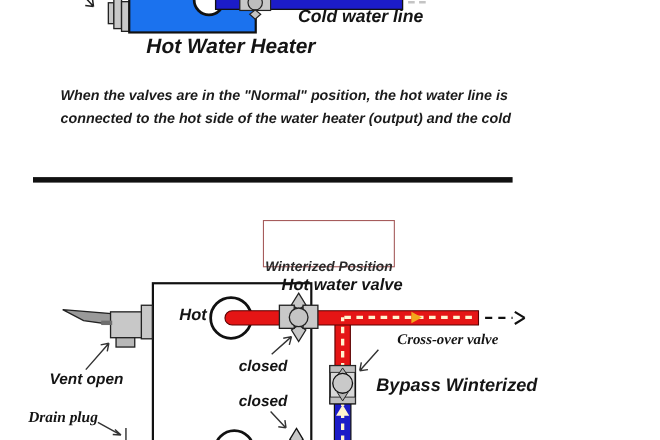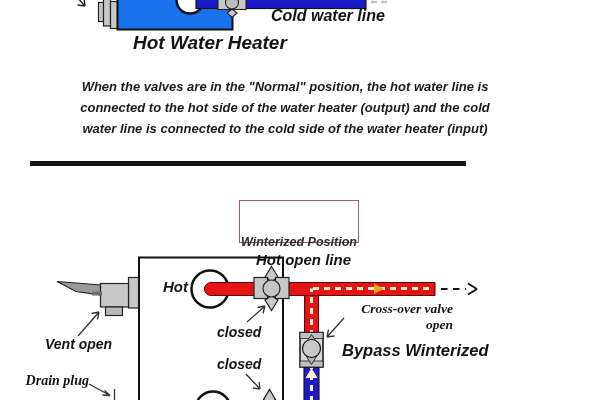--- a/index.html
+++ b/index.html
@@ -5,21 +5,21 @@
   html,body{margin:0;padding:0;background:#ffffff;}
   .canvas{
     position:relative;width:600px;height:400px;background:#ffffff;
     overflow:hidden;font-family:"Liberation Sans",sans-serif;color:#141414;padding-left:34px;
   }
   .canvas svg{position:absolute;left:0;top:0;}
   .lbl{position:absolute;font-style:italic;white-space:nowrap;color:#141414;}
   .lbl.bold{font-weight:bold;}
   .lbl.med{font-weight:600;}
   .para{
-    position:absolute;left:55px;top:76px;width:460px;text-align:center;
+    position:absolute;left:55px;top:76px;width:460px;
     font-style:italic;font-weight:600;font-size:13px;line-height:21px;color:#1b1b1b;
   }
   .para div{white-space:nowrap;}
   .divider{position:absolute;left:30px;top:161px;width:436px;height:5px;background:#111;}
   .winter-box{
     position:absolute;left:239px;top:200px;width:118px;height:41px;
     border:1px solid #a65c5c;background:#fff;display:flex;align-items:center;justify-content:center;
   }
   .winter-box span{font-style:italic;font-size:12.5px;font-weight:600;color:#2b2b2b;white-space:nowrap;margin-top:40px;}
   .center2{text-align:right;white-space:normal;font-family:Liberation Serif, serif;}
@@ -123,44 +123,42 @@
     </g>
   </svg>
 
   <div class="lbl bold" style="left:271px;top:7px;font-size:16px;">Cold water line</div>
 
   <div class="lbl bold" style="left:133px;top:32px;font-size:19px;">Hot Water Heater</div>
 
   <div class="para">
     <div>When the valves are in the "Normal" position, the hot water line is</div>
     <div>connected to the hot side of the water heater (output) and the cold</div>
-    <div>water line is connected to the cold side of the water heater (input)</div>
   </div>
 
   <div class="divider"></div>
 
   <div class="winter-box">
     <span>Winterized Position</span>
   </div>
 
-  <div class="lbl bold" style="left:256px;top:251px;font-size:15px;">Hot open line</div>
+  <div class="lbl bold" style="left:256px;top:251px;font-size:15px;">Hot water valve</div>
 
   <div class="lbl bold" style="left:163px;top:278px;font-size:15px;">Hot</div>
 
   <div class="lbl med" style="left:217px;top:324px;font-size:14px;">closed</div>
 
   <div class="lbl med" style="left:217px;top:356px;font-size:14px;">closed</div>
 
   <div class="lbl med" style="left:45px;top:336px;font-size:14px;">Vent open</div>
 
   <div class="lbl med center2" style="left:23px;top:371px;width:66px;font-size:14px;line-height:19.5px;">
     <div>Drain plug</div>
 
   </div>
 
   <div class="lbl med center2" style="left:341px;top:301px;width:112px;font-size:13.5px;line-height:15.5px;">
     <div>Cross-over valve</div>
-    <div>open</div>
   </div>
 
   <div class="lbl bold" style="left:342px;top:341px;font-size:16.5px;">Bypass Winterized</div>
 
 </div>
 
 </body></html>

